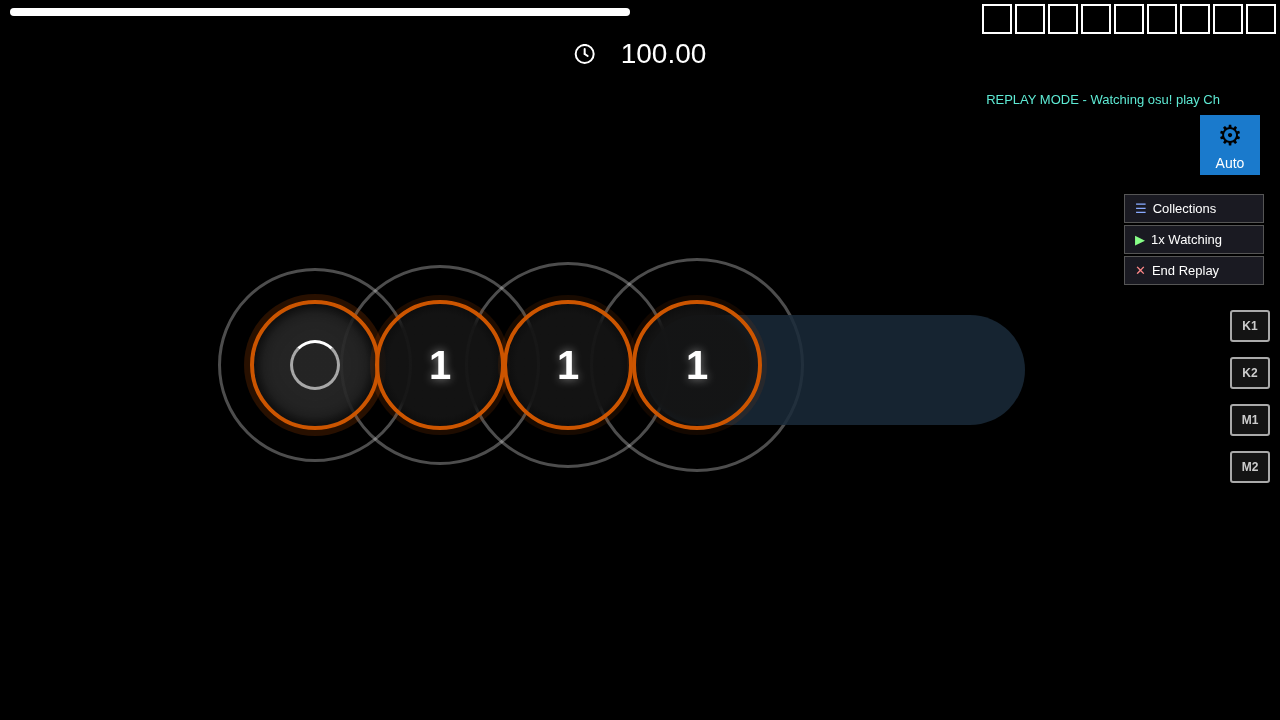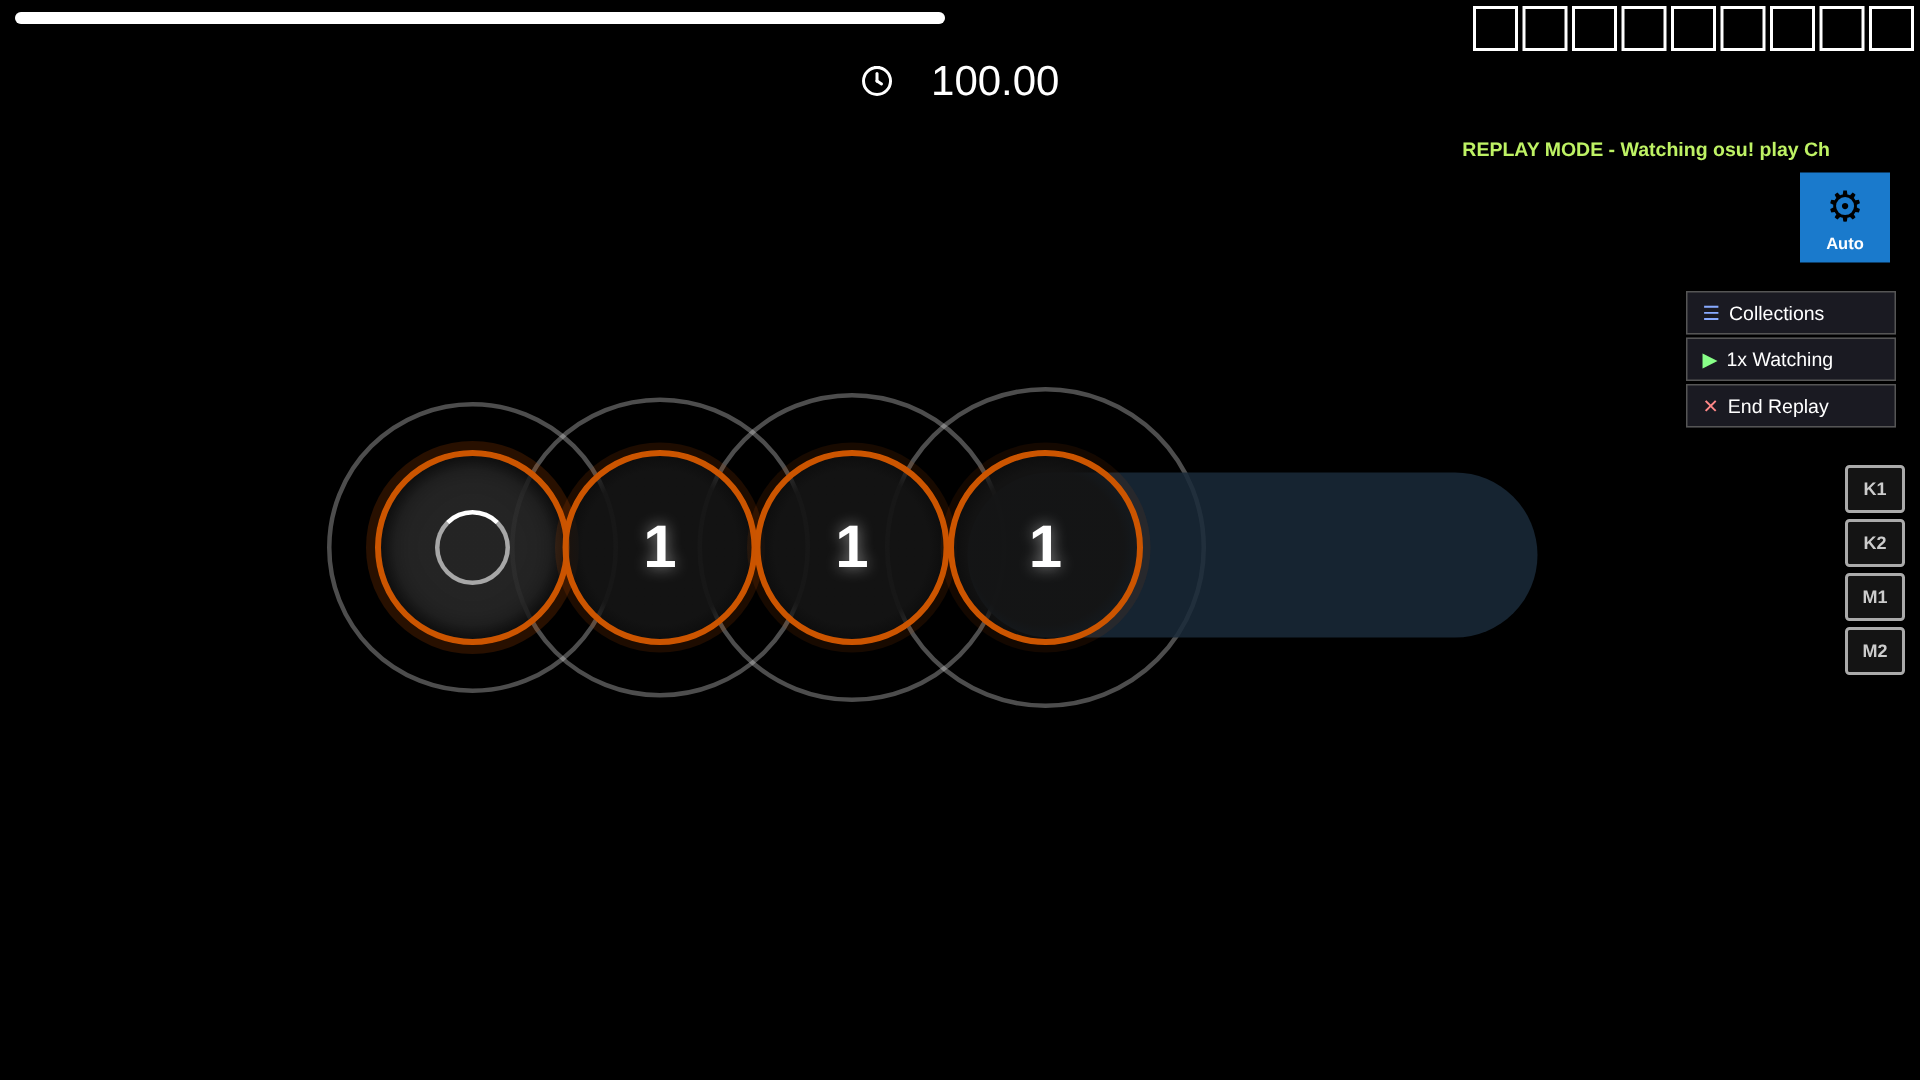--- a/index.html
+++ b/index.html
@@ -58,23 +58,22 @@
       font-weight: 300;
       color: #fff;
     }
 
     
     #replay-mode-text {
       position: absolute;
       top: 92px;
       right: 60px;
       font-size: 13px;
-      color: #bef264;
+      color: #5eead4;
       white-space: nowrap;
-      font-weight: bold;
     }
 
     
     #auto-button {
       position: absolute;
       top: 115px;
       right: 20px;
       width: 60px;
       height: 60px;
       background: #1a7acc;
@@ -83,23 +82,23 @@
       flex-direction: column;
       align-items: center;
       justify-content: center;
       cursor: pointer;
       gap: 3px;
     }
     #auto-gear-icon {
       font-size: 28px;
     }
     #auto-label {
-      font-size: 11px;
-      color: #fff;
-      font-weight: bold;
+      font-size: 14px;
+      color: #fff;
+      font-weight: normal;
     }
 
     
     #right-panel {
       position: absolute;
       top: 194px;
       right: 16px;
       display: flex;
       flex-direction: column;
       gap: 0;
@@ -125,21 +124,21 @@
     .panel-btn.playback .btn-icon { color: #88ff88; }
     .panel-btn.end-replay .btn-icon { color: #ff8888; }
 
     
     #key-indicators {
       position: absolute;
       top: 310px;
       right: 10px;
       display: flex;
       flex-direction: column;
-      gap: 4px;
+      gap: 15px;
     }
     .key-indicator {
       width: 40px;
       height: 32px;
       border: 2px solid #aaa;
       background: rgba(255,255,255,0.08);
       display: flex;
       align-items: center;
       justify-content: center;
       font-size: 12px;

